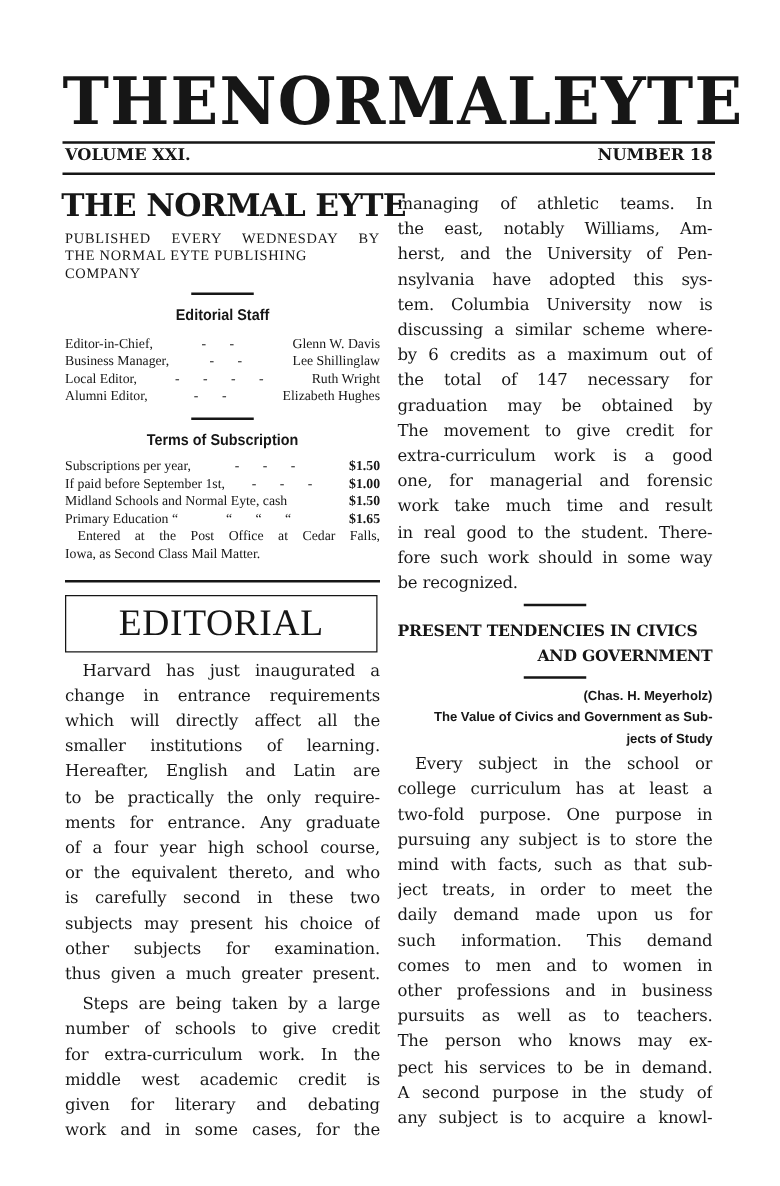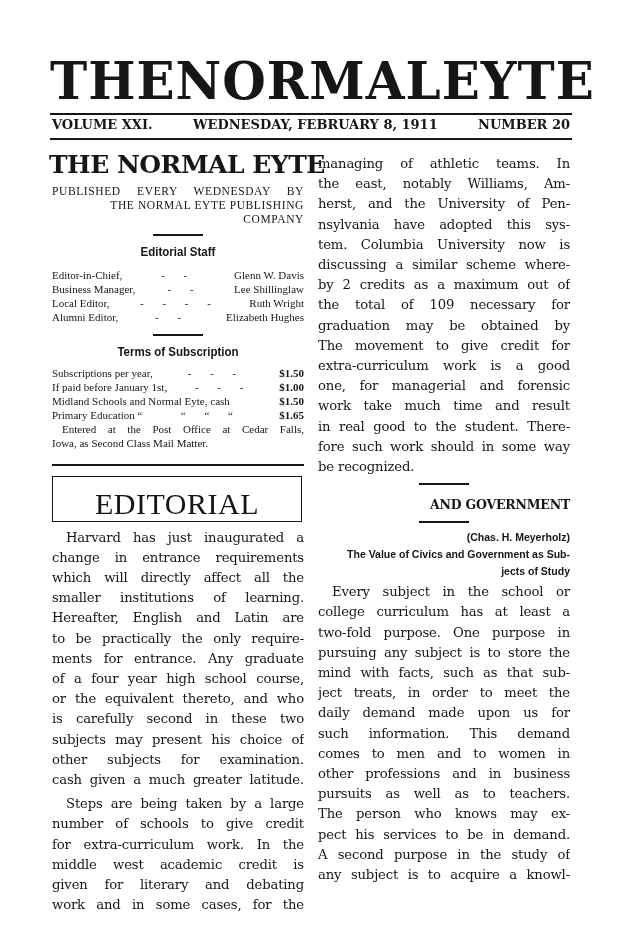--- a/index.html
+++ b/index.html
@@ -69,21 +69,21 @@
       letter-spacing: -0.5px;
       line-height: 30px;
       white-space: nowrap;
       text-align: center;
       margin-left: -3px;
     }
     .pub-line {
       font-family: "Liberation Serif", serif;
       font-size: 11.5px;
       letter-spacing: 0.6px;
-      text-align: right;
+      text-align: left;
       line-height: 14px;
     }
     .pub-line.justify {
       text-align: justify;
       text-align-last: justify;
     }
     .short-rule {
       width: 50px;
       height: 2px;
       background: #161616;
@@ -136,21 +136,21 @@
       width: 252px;
       height: 1.5px;
       background: #161616;
       margin: 14px 0 10px 0;
     }
     .editorial-box {
       border: 1.5px solid #161616;
       height: 44px;
       width: 248px;
       display: flex;
-      align-items: flex-end;
+      align-items: center;
       justify-content: center;
       font-family: "Liberation Serif", serif;
       font-size: 30px;
       letter-spacing: 0.5px;
     }
     .body-text {
       font-family: "DejaVu Serif", serif;
       font-size: 13.2px;
       line-height: 20.2px;
       text-align: justify;
@@ -195,22 +195,21 @@
 <div class="masthead-title">
   <span>THE</span>
   <span>NORMAL</span>
   <span>EYTE</span>
 </div>
 
 <div class="rule" style="top:113px;height:1.5px;"></div>
 
 <div class="dateline">
   <span>VOLUME XXI.</span>
-  <span>WEDNESDAY, FEBRUARY 8, 1911</span>
-  <span>NUMBER 20</span>
+  <span>NUMBER 18</span>
 </div>
 
 <div class="rule" style="top:138px;height:2px;"></div>
 
 <div class="col col-left">
   <div class="paper-name">THE NORMAL EYTE</div>
   <div class="pub-line justify" style="margin-top:4px;">PUBLISHED EVERY WEDNESDAY BY</div>
   <div class="pub-line">THE NORMAL EYTE PUBLISHING</div>
   <div class="pub-line">COMPANY</div>
   <div class="short-rule"></div>
@@ -241,21 +240,21 @@
   <div class="short-rule" style="margin-top:10px;"></div>
 
   <div class="section-head" style="margin-top:4px;margin-bottom:6px;">Terms of Subscription</div>
   <div>
     <div class="sub-row">
       <span>Subscriptions per year,</span>
       <span class="dashes">- - -</span>
       <span class="price">$1.50</span>
     </div>
     <div class="sub-row">
-      <span>If paid before January 1st,</span>
+      <span>If paid before September 1st,</span>
       <span class="dashes">- - -</span>
       <span class="price">$1.00</span>
     </div>
     <div class="sub-row">
       <span>Midland Schools and Normal Eyte, cash</span>
       <span class="dashes"></span>
       <span class="price">$1.50</span>
     </div>
     <div class="sub-row">
       <span>Primary Education “</span>
@@ -278,54 +277,55 @@
     <span class="line">which will directly affect all the</span>
     <span class="line">smaller institutions of learning.</span>
     <span class="line">Hereafter, English and Latin are</span>
     <span class="line">to be practically the only require-</span>
     <span class="line">ments for entrance. Any graduate</span>
     <span class="line">of a four year high school course,</span>
     <span class="line">or the equivalent thereto, and who</span>
     <span class="line">is carefully second in these two</span>
     <span class="line">subjects may present his choice of</span>
     <span class="line">other subjects for examination.</span>
-    <span class="line">cash given a much greater latitude.</span>
+    <span class="line">thus given a much greater present.</span>
   </div>
   <div class="para-gap"></div>
   <div class="body-text">
     <span class="line indent">Steps are being taken by a large</span>
     <span class="line">number of schools to give credit</span>
     <span class="line">for extra-curriculum work. In the</span>
     <span class="line">middle west academic credit is</span>
     <span class="line">given for literary and debating</span>
     <span class="line">work and in some cases, for the</span>
   </div>
 </div>
 
 <div class="col col-right">
   <div class="body-text" style="margin-top:4px;">
     <span class="line">managing of athletic teams. In</span>
     <span class="line">the east, notably Williams, Am-</span>
     <span class="line">herst, and the University of Pen-</span>
     <span class="line">nsylvania have adopted this sys-</span>
     <span class="line">tem. Columbia University now is</span>
     <span class="line">discussing a similar scheme where-</span>
-    <span class="line">by 2 credits as a maximum out of</span>
-    <span class="line">the total of 109 necessary for</span>
+    <span class="line">by 6 credits as a maximum out of</span>
+    <span class="line">the total of 147 necessary for</span>
     <span class="line">graduation may be obtained by</span>
     <span class="line">The movement to give credit for</span>
     <span class="line">extra-curriculum work is a good</span>
     <span class="line">one, for managerial and forensic</span>
     <span class="line">work take much time and result</span>
     <span class="line">in real good to the student. There-</span>
     <span class="line">fore such work should in some way</span>
     <span class="line last">be recognized.</span>
   </div>
   <div class="short-rule" style="margin:6px auto 10px auto;"></div>
 
+  <div class="article-title">PRESENT TENDENCIES IN CIVICS</div>
   <div class="article-title right">AND GOVERNMENT</div>
   <div class="short-rule" style="margin:6px auto 6px auto;"></div>
   <div class="byline">(Chas. H. Meyerholz)</div>
   <div class="byline">The Value of Civics and Government as Sub-</div>
   <div class="byline">jects of Study</div>
 
   <div class="body-text" style="margin-top:2px;">
     <span class="line indent">Every subject in the school or</span>
     <span class="line">college curriculum has at least a</span>
     <span class="line">two-fold purpose. One purpose in</span>

